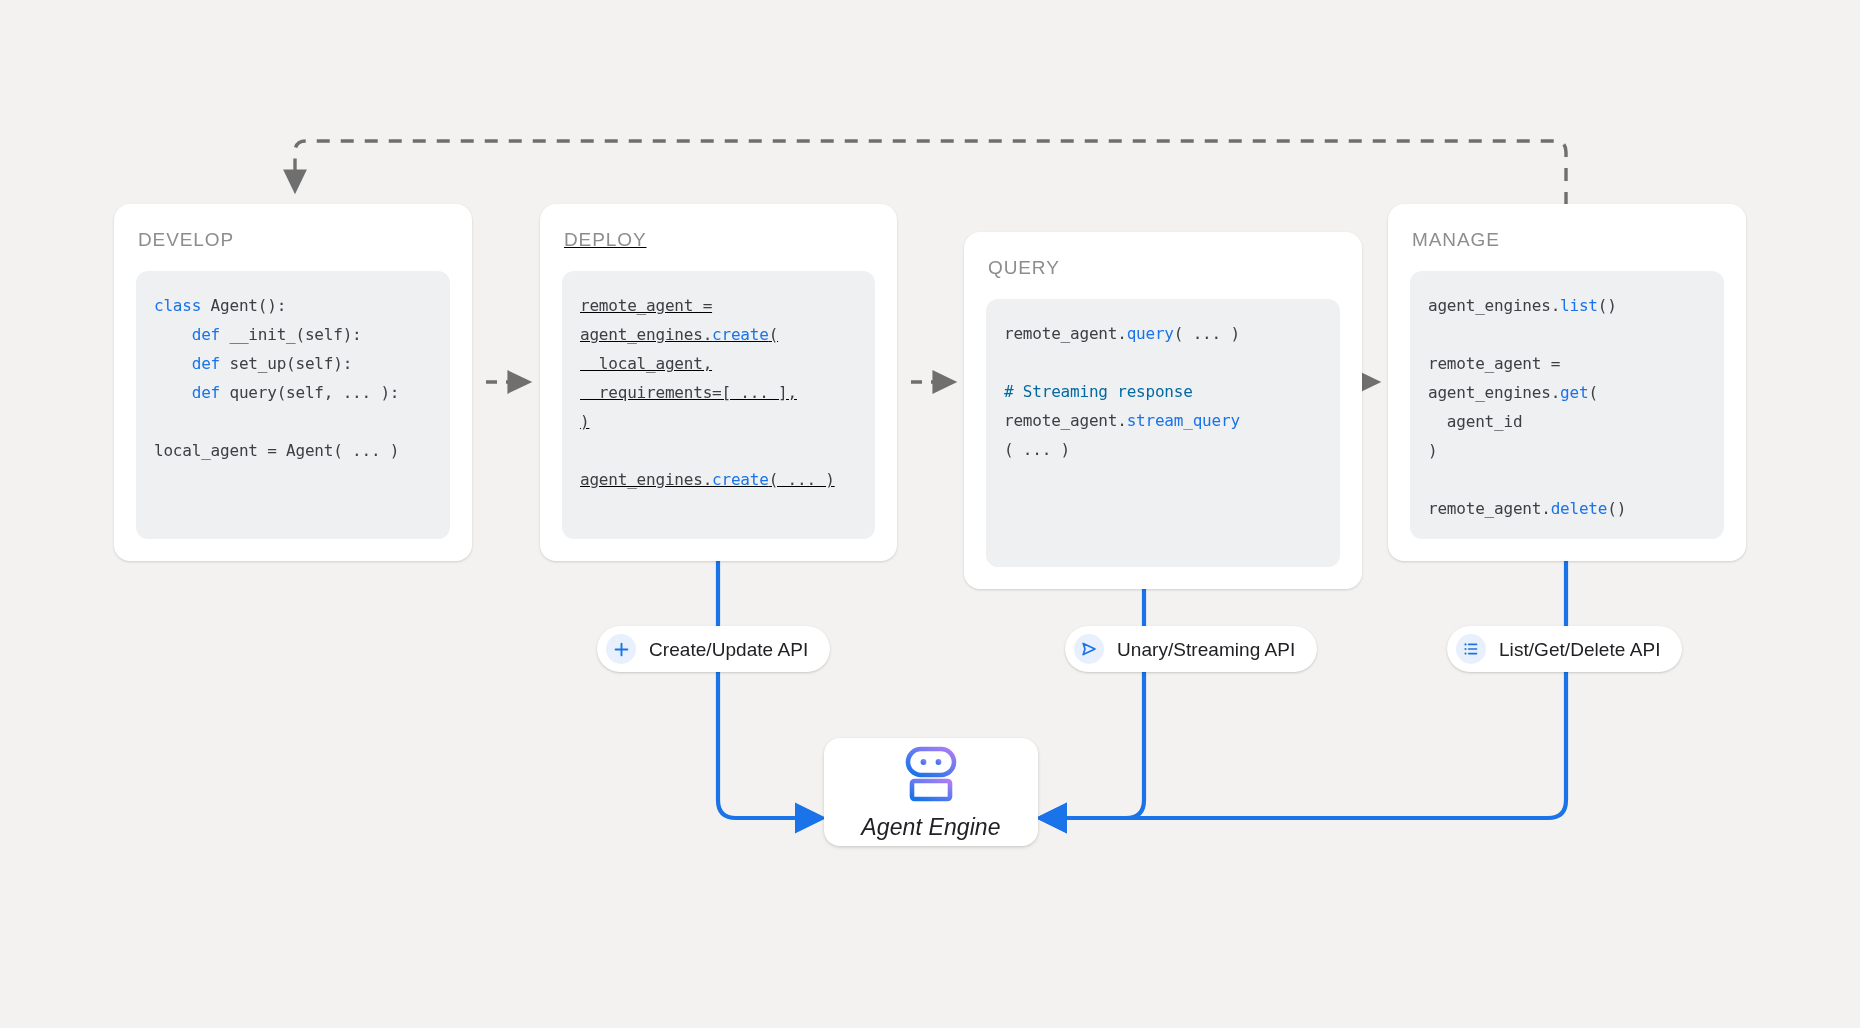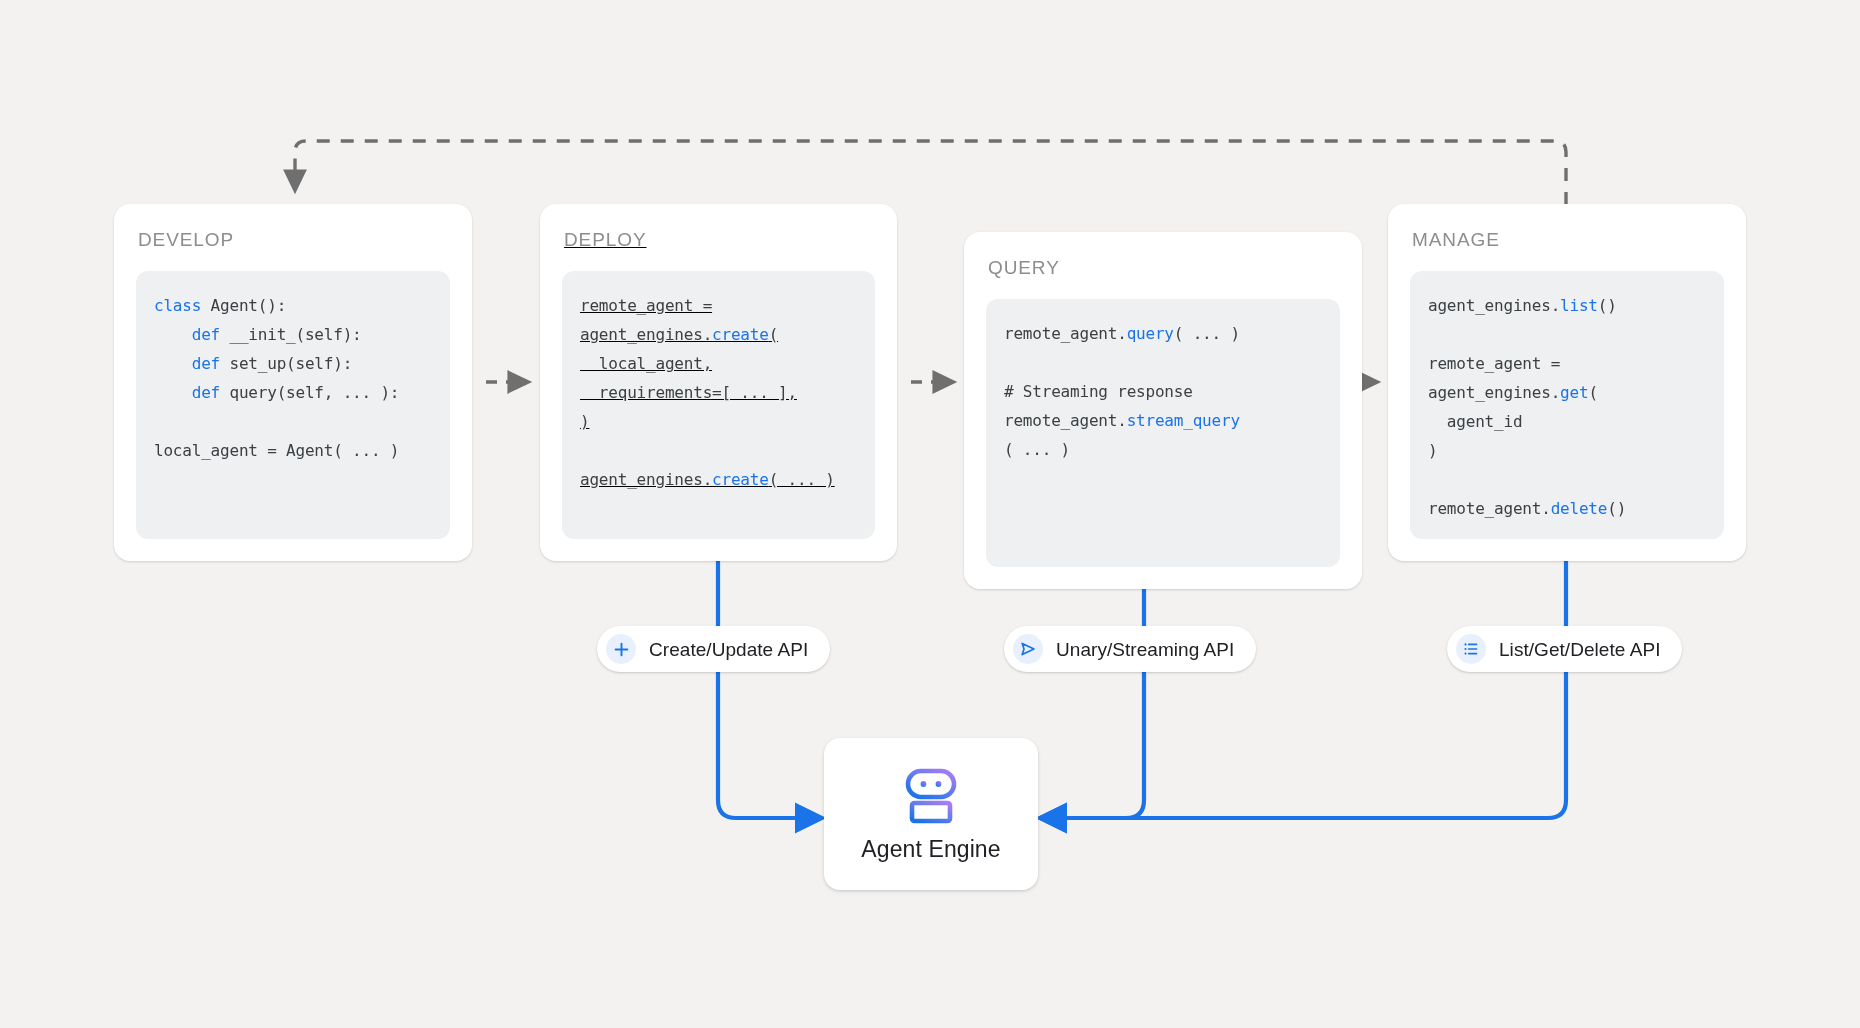--- a/index.html
+++ b/index.html
@@ -66,21 +66,21 @@
     font-family: "DejaVu Sans Mono", monospace;
     font-size: 16px;
     line-height: 29px;
     color: #3c4043;
     white-space: pre;
     margin: 0;
     letter-spacing: -0.2px;
   }
   .kw  { color: #1a73e8; }
   .fn  { color: #1a73e8; }
-  .cm  { color: #404040; }
+  .cm  { color: #0369a1; }
 
   
   #card-develop { left: 114px;  top: 204px;  width: 358px; height: 357px; }
   #card-deploy  { left: 540px;  top: 204px;  width: 357px; height: 357px; text-decoration: underline; }
   #card-query   { left: 964px;  top: 204px;  width: 398px; height: 357px; margin-top: 28px; }
   #card-manage  { left: 1388px; top: 204px;  width: 358px; height: 357px; }
 
   
   .api-pill {
     position: absolute;
@@ -106,39 +106,40 @@
     margin-right: 13px;
     flex: 0 0 auto;
   }
   .pill-label {
     font-size: 19px;
     color: #202124;
     letter-spacing: 0.05px;
     line-height: 1;
   }
   #pill-create { left: 597px;  top: 626px; }
-  #pill-unary  { left: 1004px; top: 626px; }
+  #pill-unary  { left: 1065px; top: 626px; }
   #pill-list   { left: 1447px; top: 626px; }
 
   
   #agent-engine {
     position: absolute;
     left: 824px;
     top: 738px;
     width: 214px;
-    height: 152px;
+    height: 108px;
     background: #ffffff;
     border-radius: 16px;
     box-shadow: 0 1px 3px rgba(0,0,0,0.12), 0 2px 5px rgba(0,0,0,0.06);
     z-index: 4;
     display: flex;
     flex-direction: column;
     align-items: center;
     justify-content: center;
     box-sizing: border-box;
+    font-style: italic;
   }
   #agent-engine .ae-icon {
     margin-bottom: 12px;
     line-height: 0;
   }
   #agent-engine .ae-label {
     font-size: 23px;
     color: #202124;
     letter-spacing: 0.1px;
     line-height: 1;

